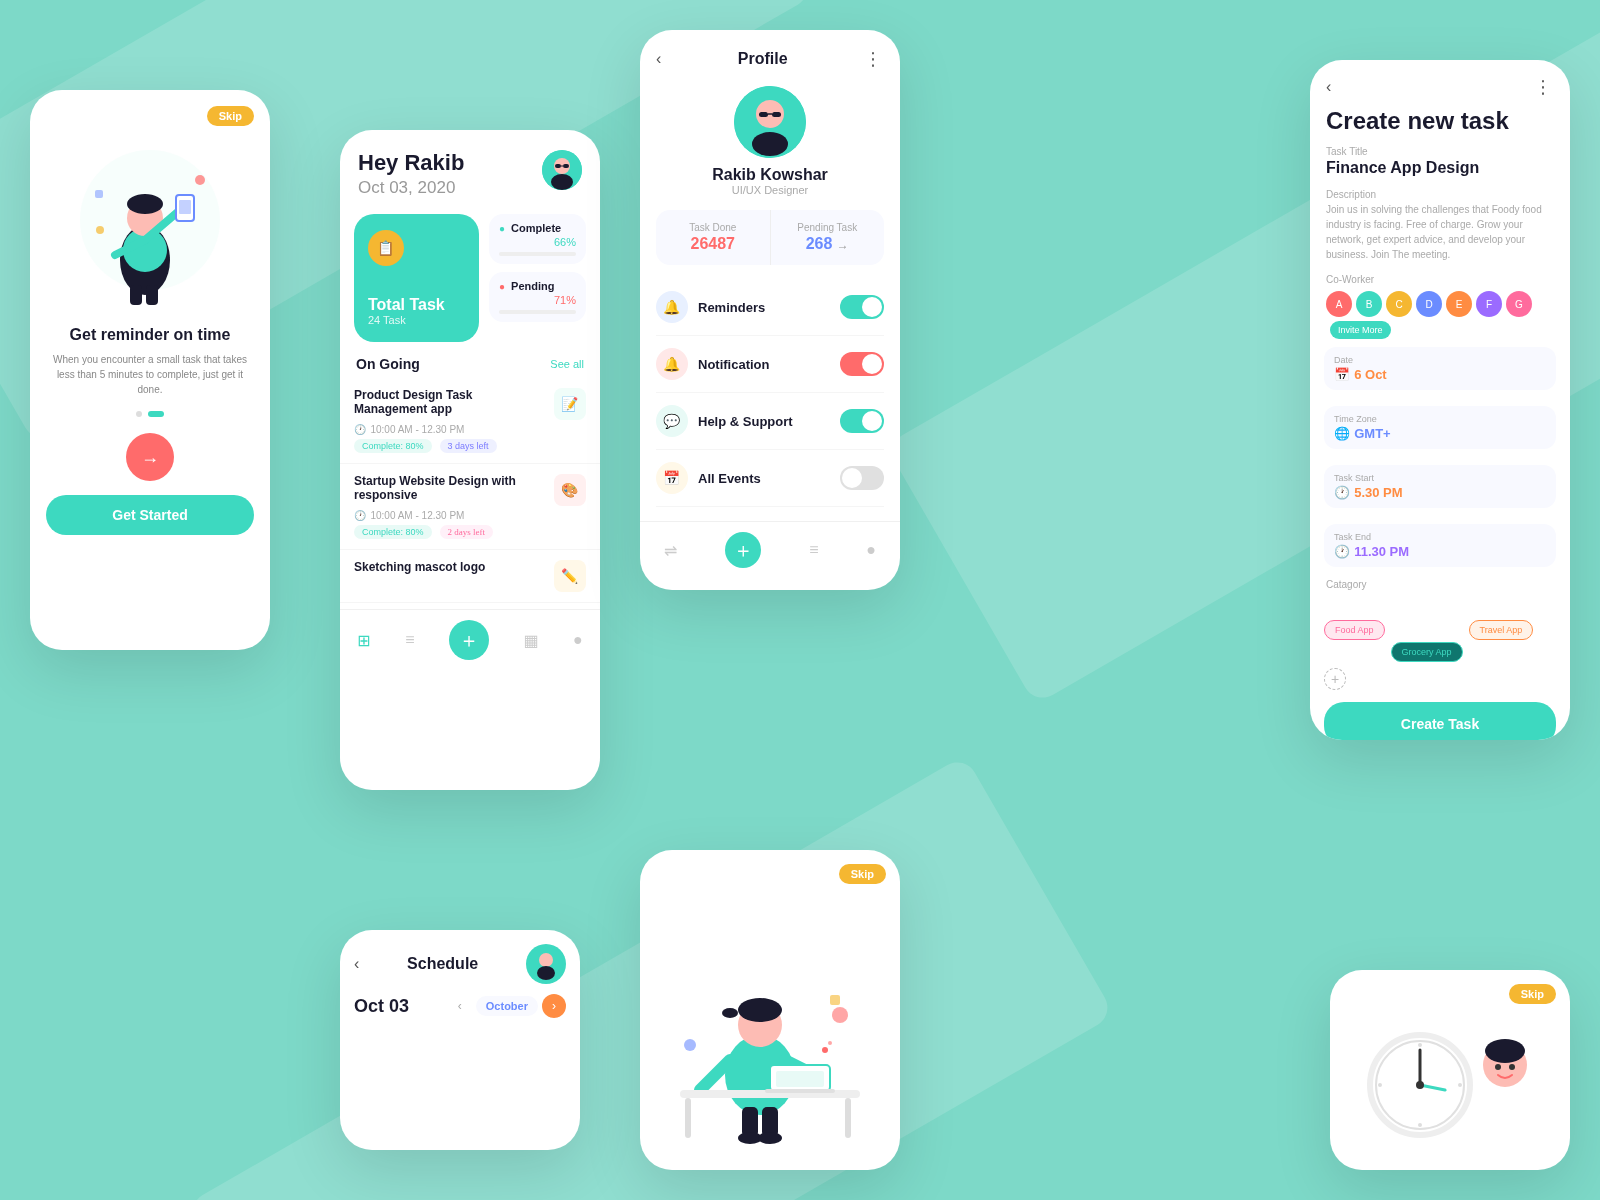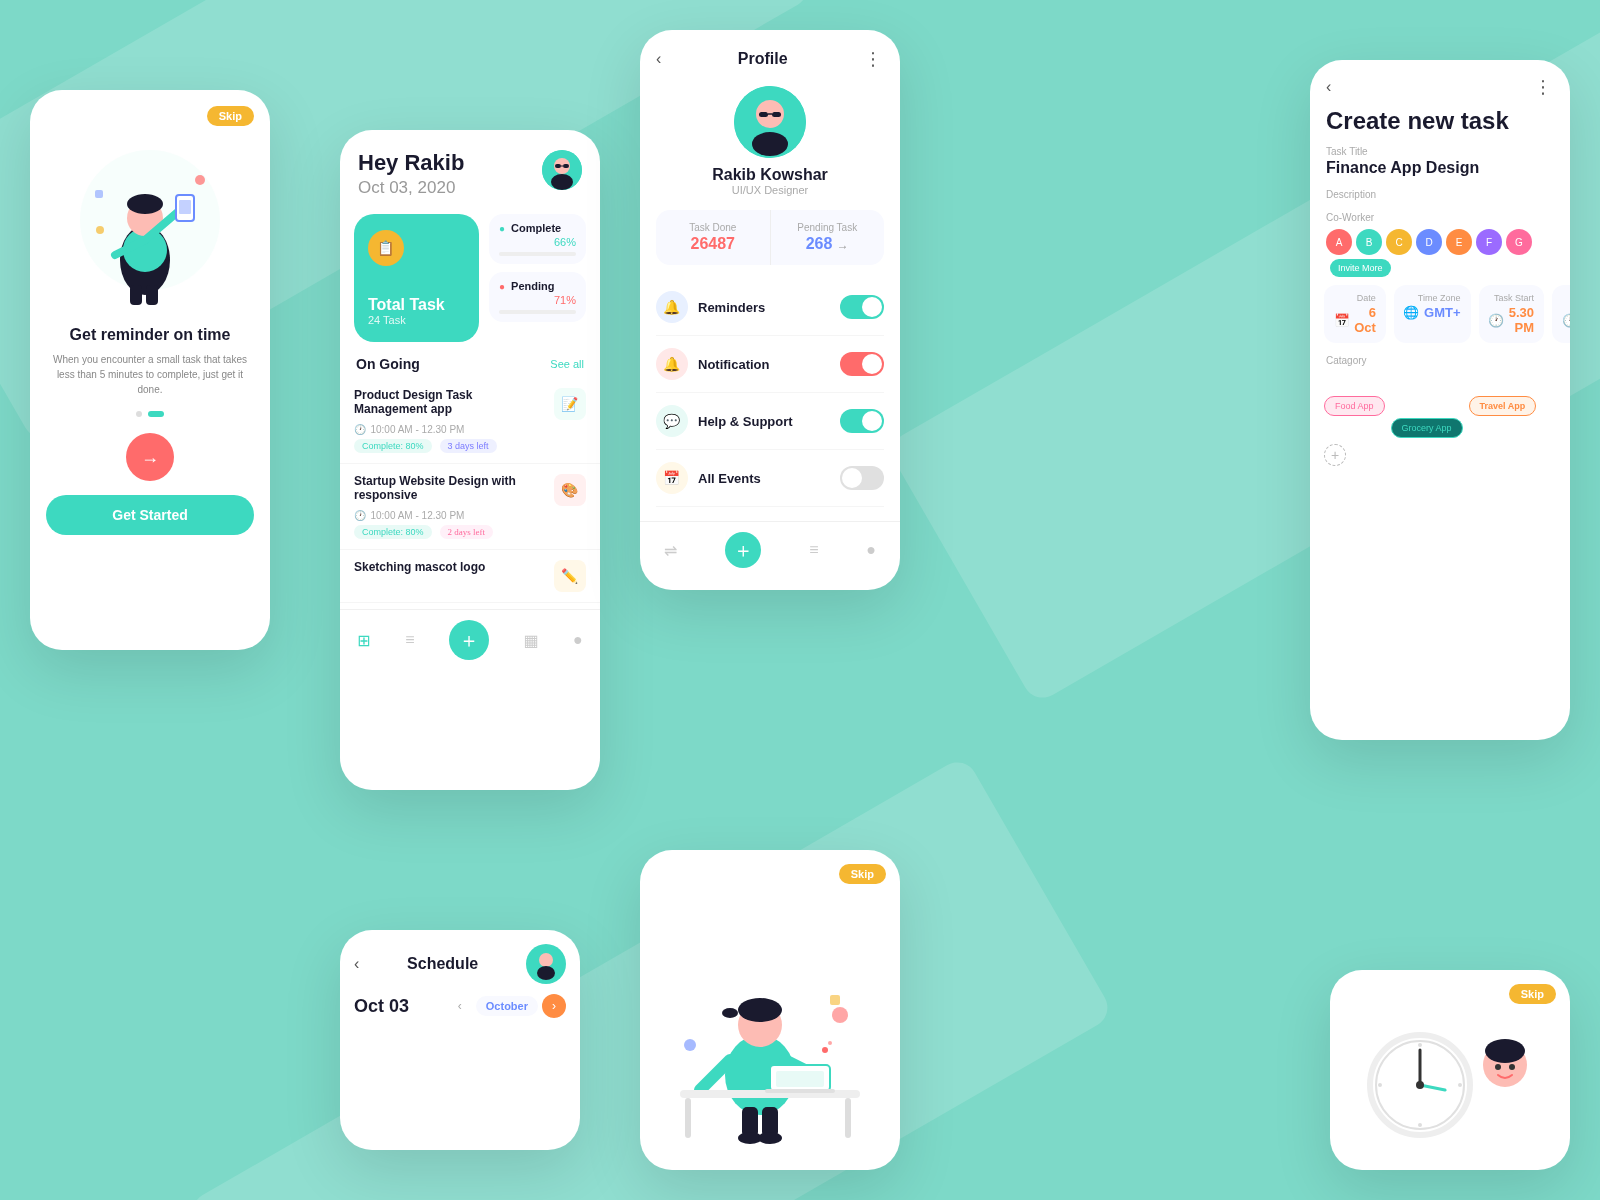--- a/index.html
+++ b/index.html
@@ -487,24 +487,23 @@
     .invite-more-btn {
       background: #3DD9C0;
       color: #fff;
       border-radius: 10px;
       font-size: 9px;
       padding: 4px 8px;
       margin-left: 4px;
     }
     .info-grid {
       display: grid;
-      grid-template-columns: 1fr 1fr 1fr 1fr;
-      gap: 8px;
+      grid-template-columns: 1fr;
+      gap: 16px;
       margin: 8px 14px 0;
-      text-align: right;
     }
     .info-cell {
       background: #f8f9ff;
       border-radius: 12px;
       padding: 8px 10px;
     }
     .info-cell-label {
       font-size: 9px;
       color: #aaa;
     }
@@ -527,21 +526,21 @@
       align-items: center;
     }
     .cat-chip {
       border-radius: 10px;
       font-size: 9px;
       padding: 4px 10px;
       border: 1px solid;
     }
     .cat-chip-pink { background: #ffe8f0; color: #FF6B9D; border-color: #FF6B9D; }
     .cat-chip-green { background: #0f766e; color: #3DD9C0; border-color: #3DD9C0; margin-top: 44px; }
-    .cat-chip-orange { background: #fff3e8; color: #FF8C42; border-color: #FF8C42; font-weight: bold; }
+    .cat-chip-orange { background: #fff3e8; color: #FF8C42; border-color: #FF8C42; }
     .cat-add {
       width: 22px; height: 22px;
       border-radius: 50%;
       border: 1.5px dashed #bbb;
       display: flex; align-items: center; justify-content: center;
       font-size: 14px;
       color: #bbb;
     }
     .create-task-btn {
       background: #3DD9C0;
@@ -900,20 +899,21 @@
       <span class="icon-back">‹</span>
       <span class="icon-dots">⋮</span>
     </div>
 
     <div class="create-task-title">Create new task</div>
 
     <div class="create-task-field-label">Task Title</div>
     <div class="create-task-field-value">Finance App Design</div>
 
     <div class="create-task-field-label">Description</div>
+    <div class="create-task-desc">Join us in solving the challenges that Foody food industry is facing. Free of charge. Grow your network, get expert advice, and develop your business. Join The meeting.</div>
 
     <div class="create-task-field-label">Co-Worker</div>
     <div class="coworker-row">
       <div class="coworker-avatar" style="background:#FF6B6B;">A</div>
       <div class="coworker-avatar" style="background:#3DD9C0;">B</div>
       <div class="coworker-avatar" style="background:#F5B731;">C</div>
       <div class="coworker-avatar" style="background:#6B8CFF;">D</div>
       <div class="coworker-avatar" style="background:#FF8C42;">E</div>
       <div class="coworker-avatar" style="background:#9B6BFF;">F</div>
       <div class="coworker-avatar" style="background:#FF6B9D;">G</div>
@@ -952,20 +952,21 @@
     </div>
 
     <div class="create-task-field-label">Catagory</div>
     <div class="category-row">
       <div class="cat-chip cat-chip-pink">Food App</div>
       <div class="cat-chip cat-chip-green">Grocery App</div>
       <div class="cat-chip cat-chip-orange">Travel App</div>
       <div class="cat-add">+</div>
     </div>
 
+    <div class="create-task-btn">Create Task</div>
   </div>
 
   <div class="phone-card screen-schedule">
     <div class="schedule-topbar">
       <span class="icon-back">‹</span>
       <span class="schedule-title">Schedule</span>
       <div class="avatar-sm">
         <svg width="34" height="34" viewBox="0 0 34 34">
           <circle cx="17" cy="17" r="17" fill="#3DD9C0"></circle>
           <circle cx="17" cy="13" r="7" fill="#FDBCB4"></circle>

